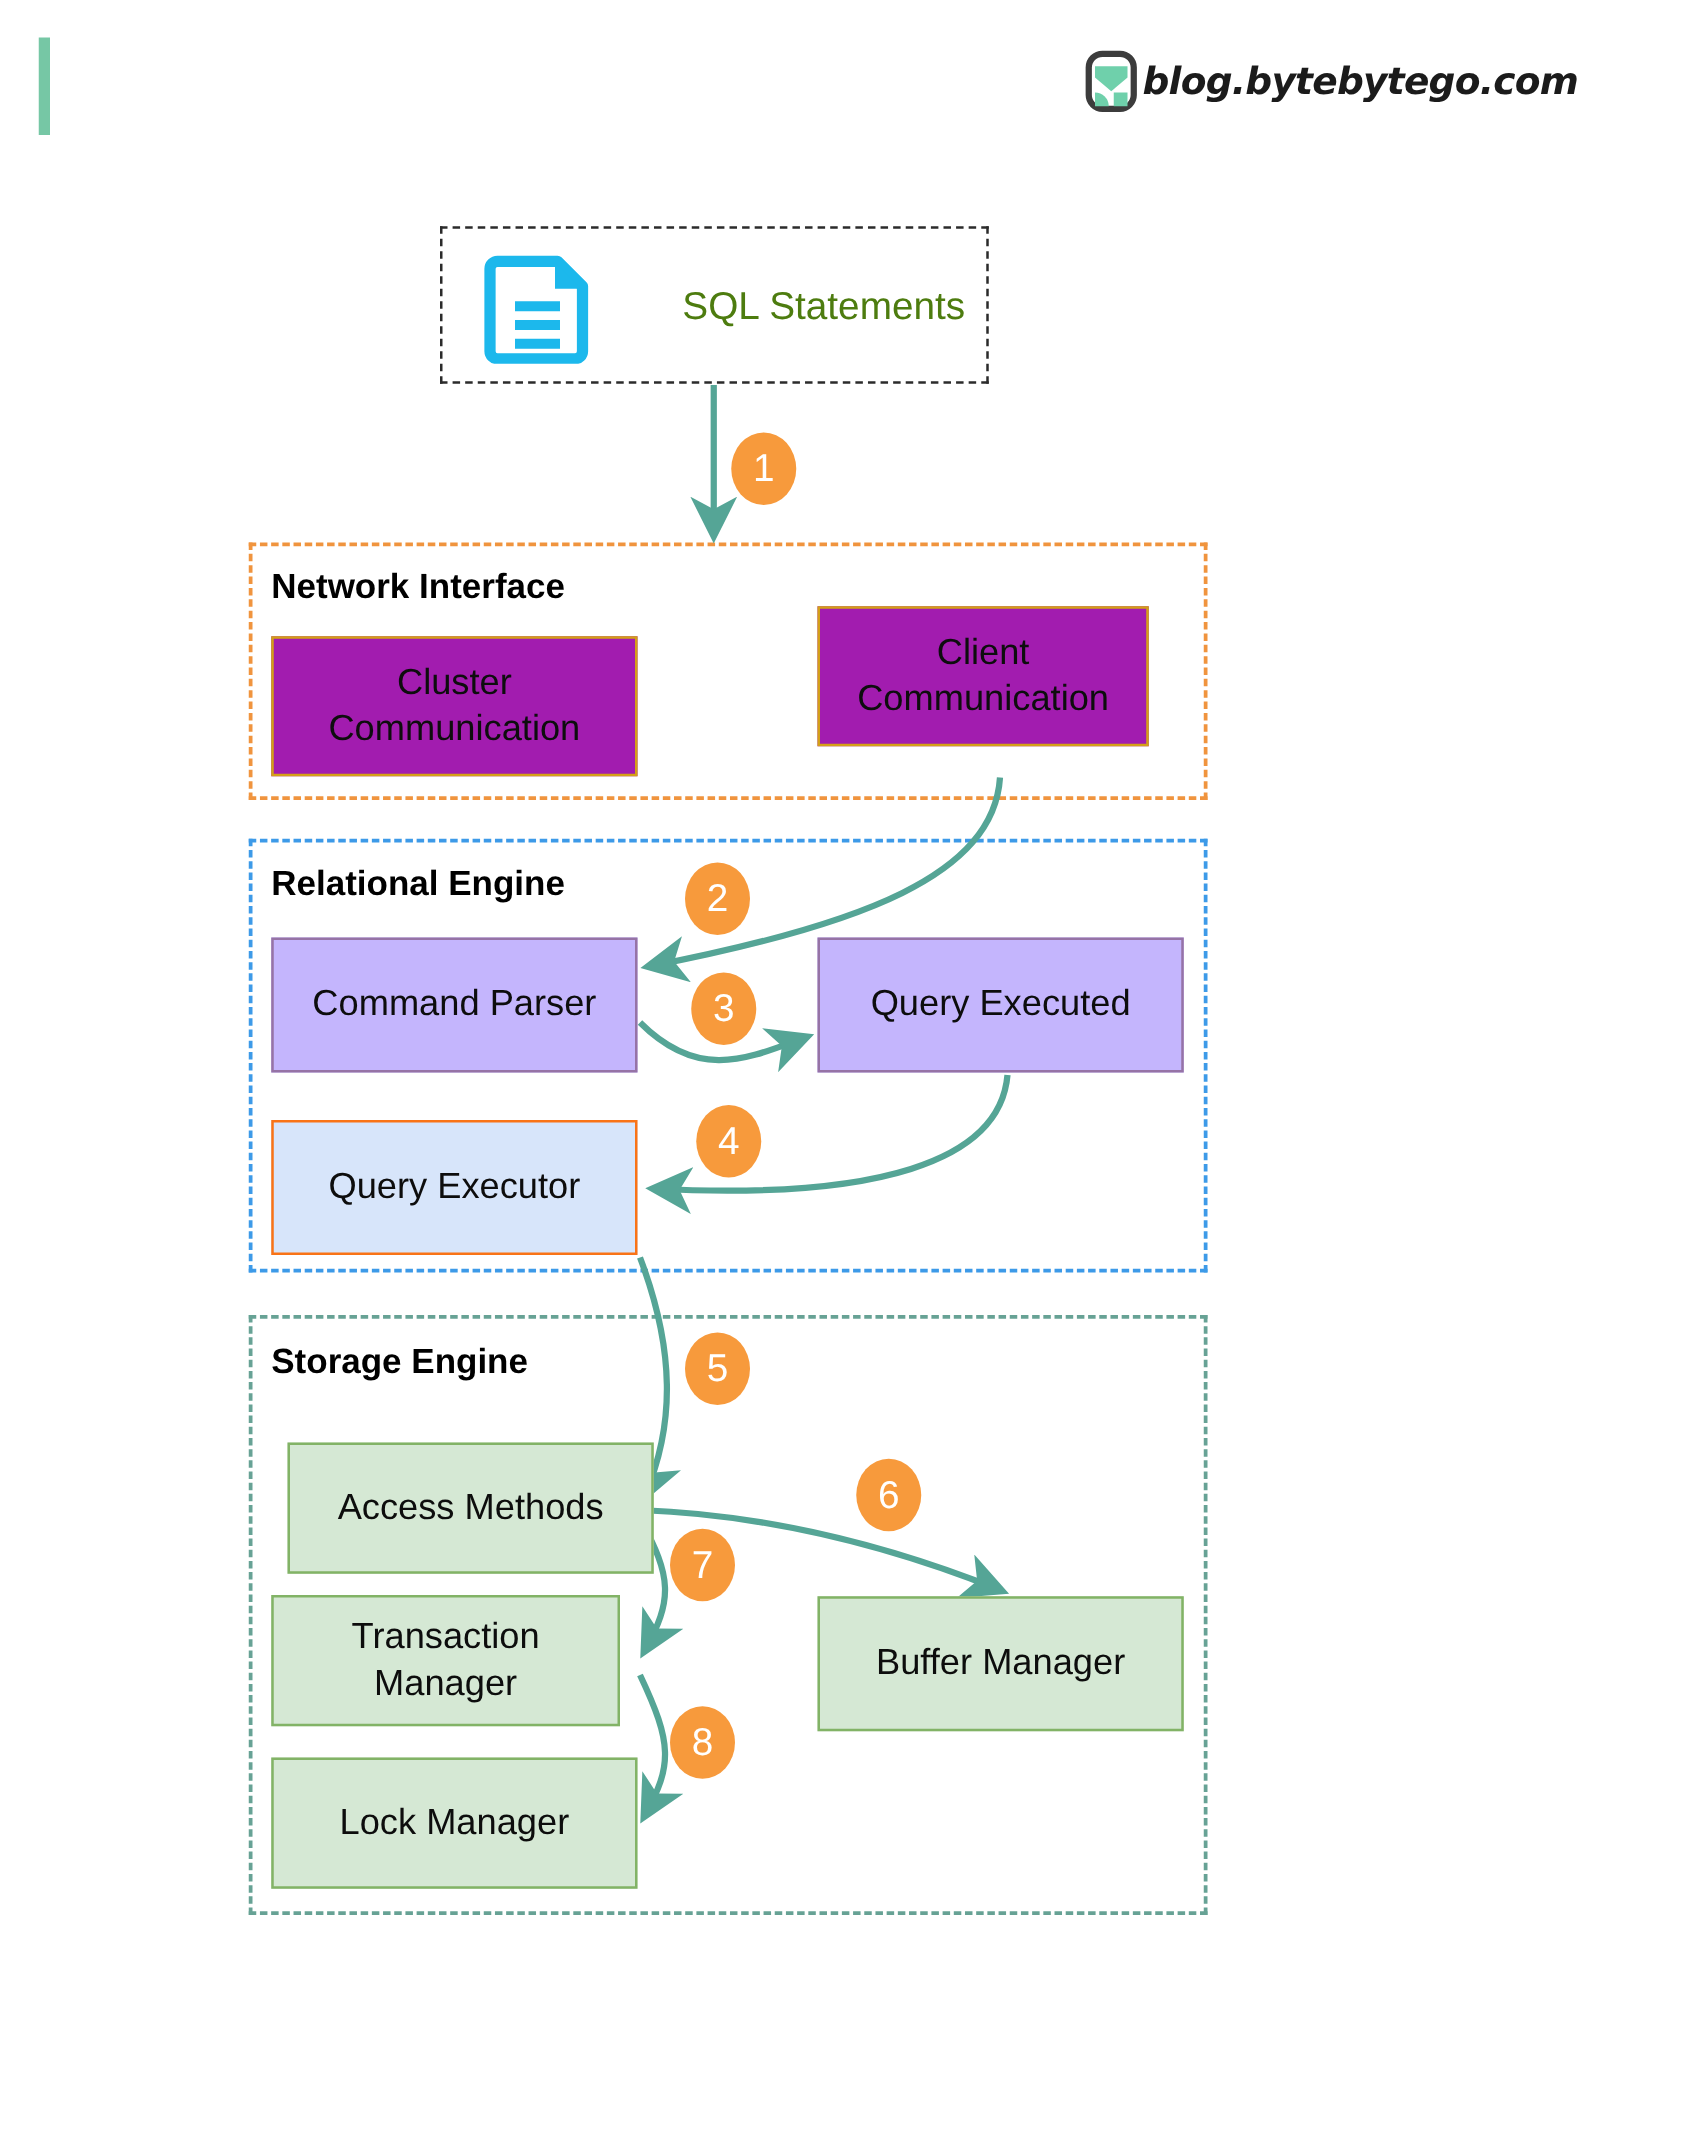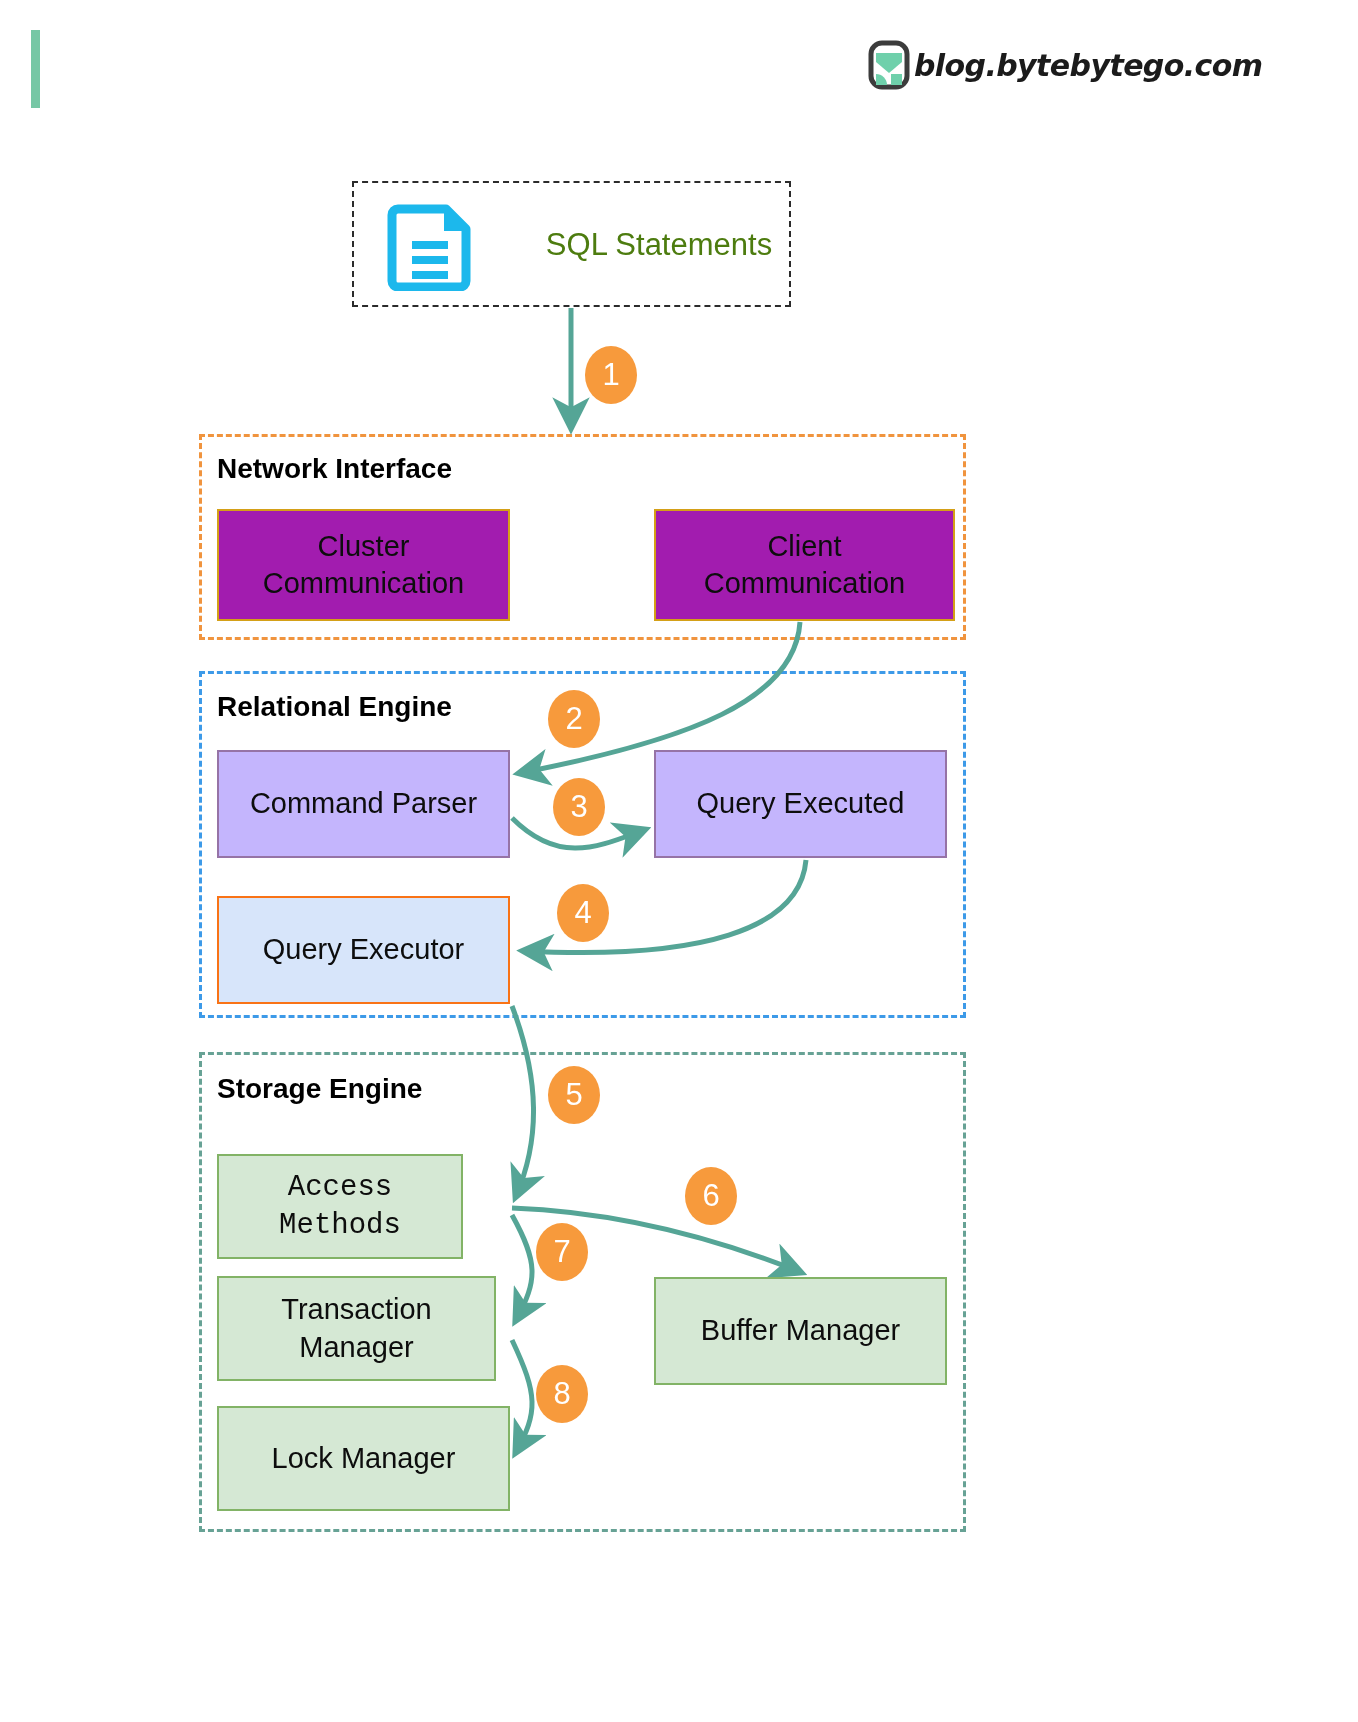--- a/index.html
+++ b/index.html
@@ -111,21 +111,21 @@
     width: 767px; height: 206px;
     border: 3px dashed #f0943e;
     background: #ffffff;
   }
   #network-title { left: 217px; top: 453px; }
   .node-orange {
     background: #a21caf;
     border: 2px solid #d4a017;
   }
   #cluster-comm { left: 217px; top: 509px; width: 293px; height: 112px; }
-  #client-comm  { left: 654px; top: 509px; width: 301px; height: 112px; }
+  #client-comm  { left: 654px; top: 485px; width: 265px; height: 112px; }
 
   
   #relational-group {
     left: 199px; top: 671px;
     width: 767px; height: 347px;
     border: 3px dashed #3d9ae8;
     background: #ffffff;
   }
   #relational-title { left: 217px; top: 691px; }
   .node-purple {
@@ -145,21 +145,21 @@
     left: 199px; top: 1052px;
     width: 767px; height: 480px;
     border: 3px dashed #67a295;
     background: #ffffff;
   }
   #storage-title { left: 217px; top: 1073px; }
   .node-green {
     background: #d5e8d4;
     border: 2px solid #82b366;
   }
-  #access-methods      { left: 217px; top: 1154px; width: 246px; height: 105px; font-family: Liberation Mono, monospace; }
+  #access-methods      { left: 230px; top: 1154px; width: 293px; height: 105px; }
   #transaction-manager { left: 217px; top: 1276px; width: 279px; height: 105px; }
   #lock-manager        { left: 217px; top: 1406px; width: 293px; height: 105px; }
   #buffer-manager      { left: 654px; top: 1277px; width: 293px; height: 108px; }
 
   
   #edges {
     position: absolute;
     left: 0; top: 0;
     width: 1358px; height: 1722px;
     z-index: 2;

